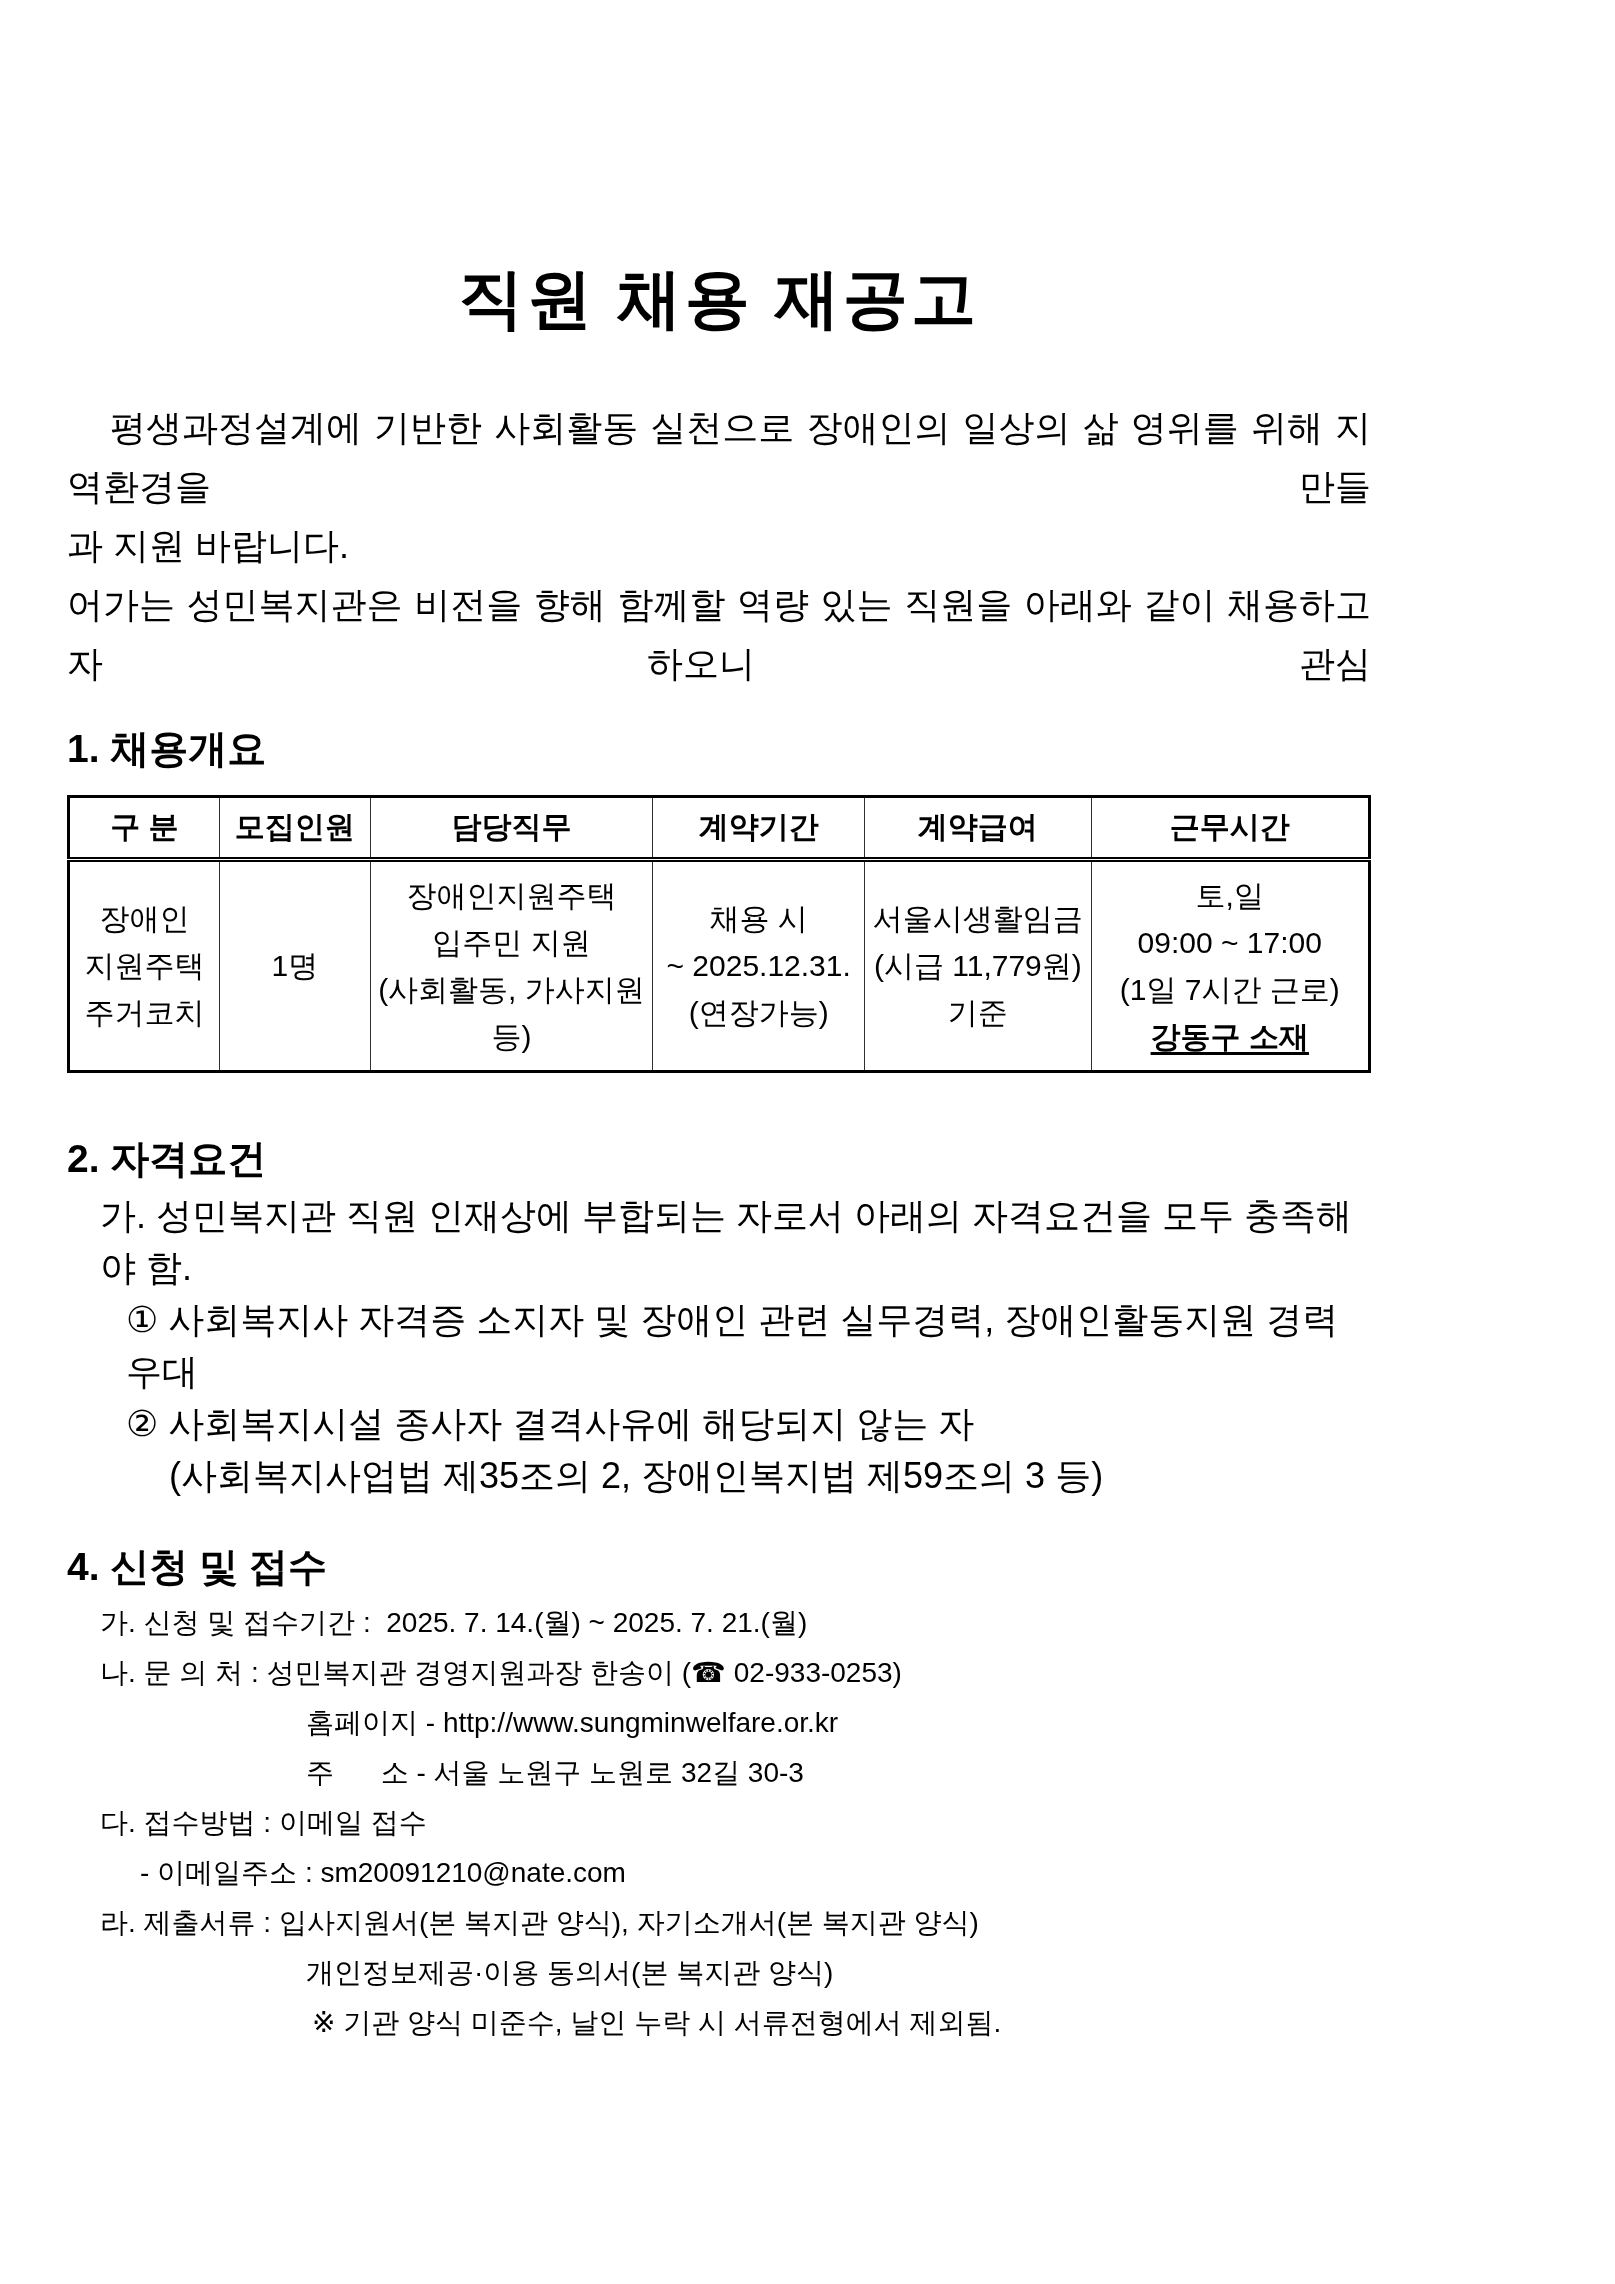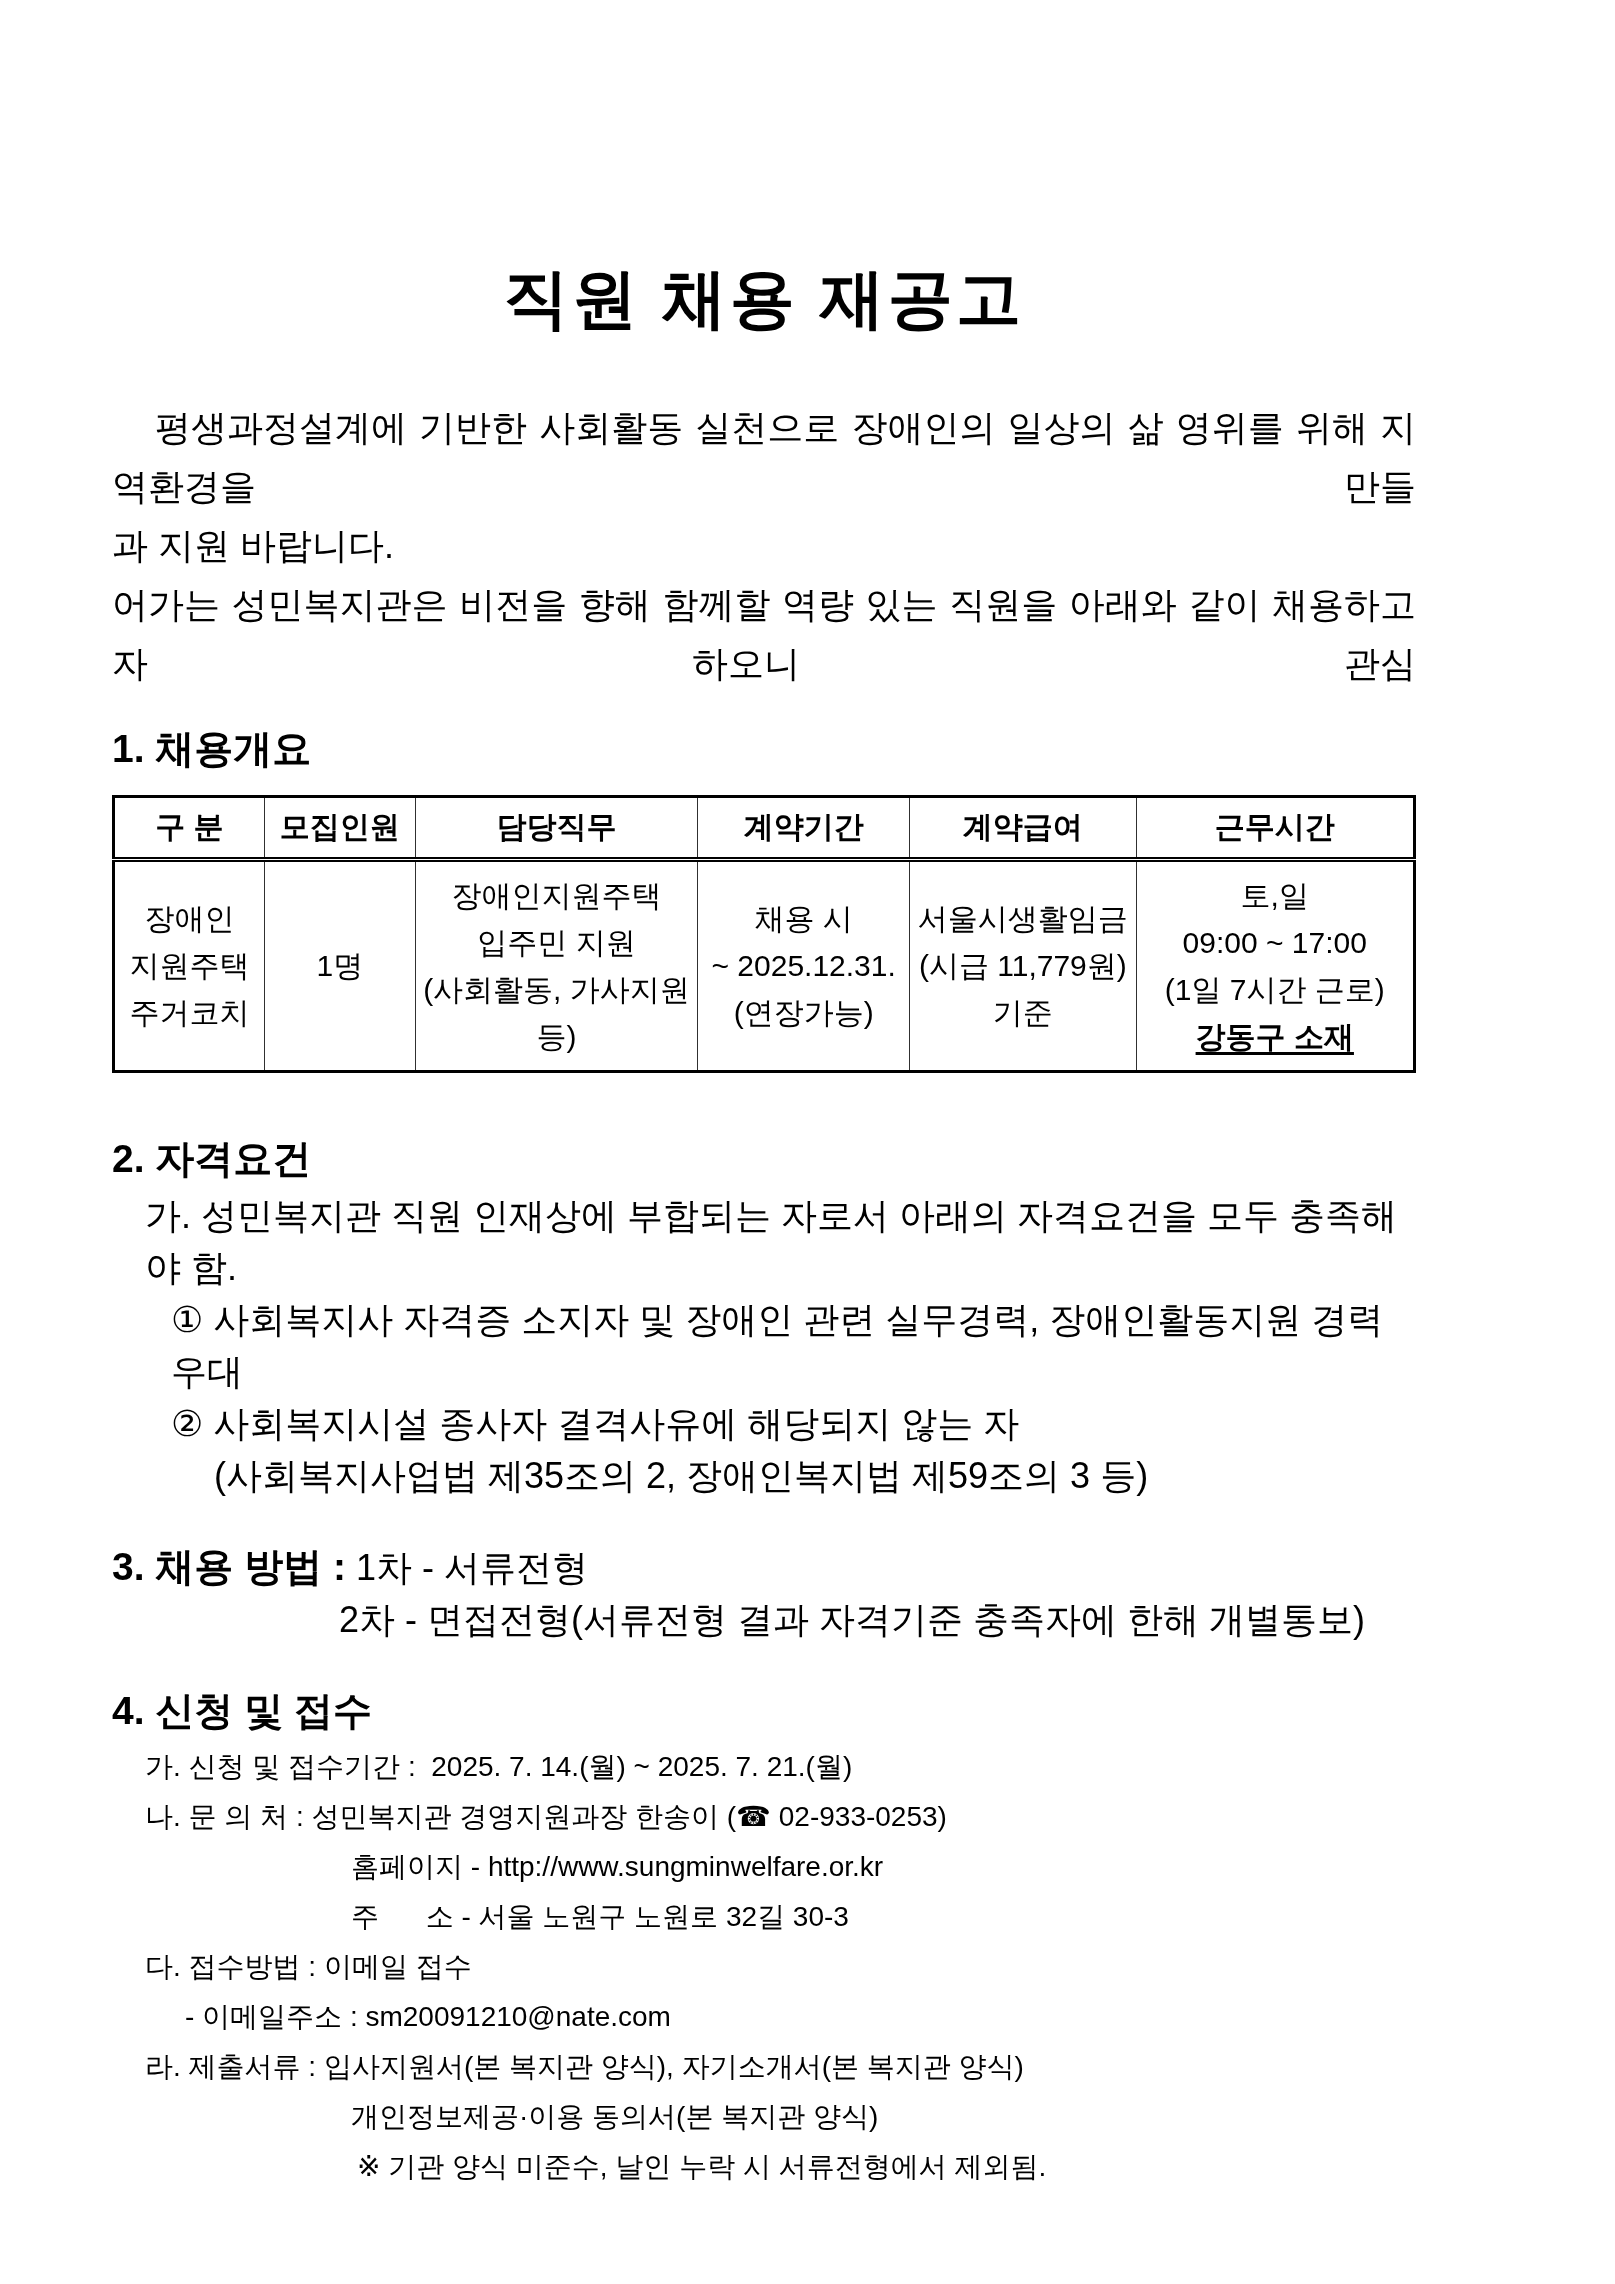--- a/index.html
+++ b/index.html
@@ -5,21 +5,21 @@
   * { margin:0; padding:0; box-sizing:border-box; }
   html,body { background:#ffffff; }
   .page {
     position:relative;
     width:1616px; height:2284px;
     background:#ffffff;
     color:#000000;
     font-family:"Liberation Sans","DejaVu Sans",sans-serif;
     overflow:hidden;
   }
-  .content { width:1304px; margin-left:112px; }
+  .content { width:1304px; margin-left:67px; }
 
   .title {
     margin-top:264px;
     font-size:65px; font-weight:bold;
     text-align:center; letter-spacing:3.3px;
     line-height:69px;
     white-space:pre-wrap;
   }
 
   .intro { margin-top:65px; font-size:36px; line-height:59px; }
@@ -145,24 +145,20 @@
     </div>
 
     <h2 class="sec-heading h-qual">2. 자격요건</h2>
     <div class="qual-list">
       <div class="body-line ind-a">가. 성민복지관 직원 인재상에 부합되는 자로서 아래의 자격요건을 모두 충족해야 함.</div>
       <div class="body-line ind-b">① 사회복지사 자격증 소지자 및 장애인 관련 실무경력, 장애인활동지원 경력 우대</div>
       <div class="body-line ind-b">② 사회복지시설 종사자 결격사유에 해당되지 않는 자</div>
       <div class="body-line ind-c">(사회복지사업법 제35조의 2, 장애인복지법 제59조의 3 등)</div>
     </div>
 
-    <div class="h-method">
-      <div class="body-line method-line1"><span class="m-label">3. 채용 방법 :</span><span> <span>1차 - 서류전형</span></span></div>
-      <div class="body-line ind-step">2차 - 면접전형(서류전형 결과 자격기준 충족자에 한해 개별통보)</div>
-    </div>
 
     <h2 class="sec-heading h-apply">4. 신청 및 접수</h2>
     <div class="apply-list">
       <div class="s4-line ind-a">가. 신청 및 접수기간 :  2025. 7. 14.(월) ~ 2025. 7. 21.(월)</div>
       <div class="s4-line ind-a">나. 문 의 처 : 성민복지관 경영지원과장 한송이 (☎ 02-933-0253)</div>
       <div class="s4-line ind-sub">홈페이지 - http://www.sungminwelfare.or.kr</div>
       <div class="s4-line ind-sub">주      소 - 서울 노원구 노원로 32길 30-3</div>
       <div class="s4-line ind-a">다. 접수방법 : 이메일 접수</div>
       <div class="s4-line ind-mail">- 이메일주소 : sm20091210@nate.com</div>
       <div class="s4-line ind-a">라. 제출서류 : 입사지원서(본 복지관 양식), 자기소개서(본 복지관 양식)</div>

